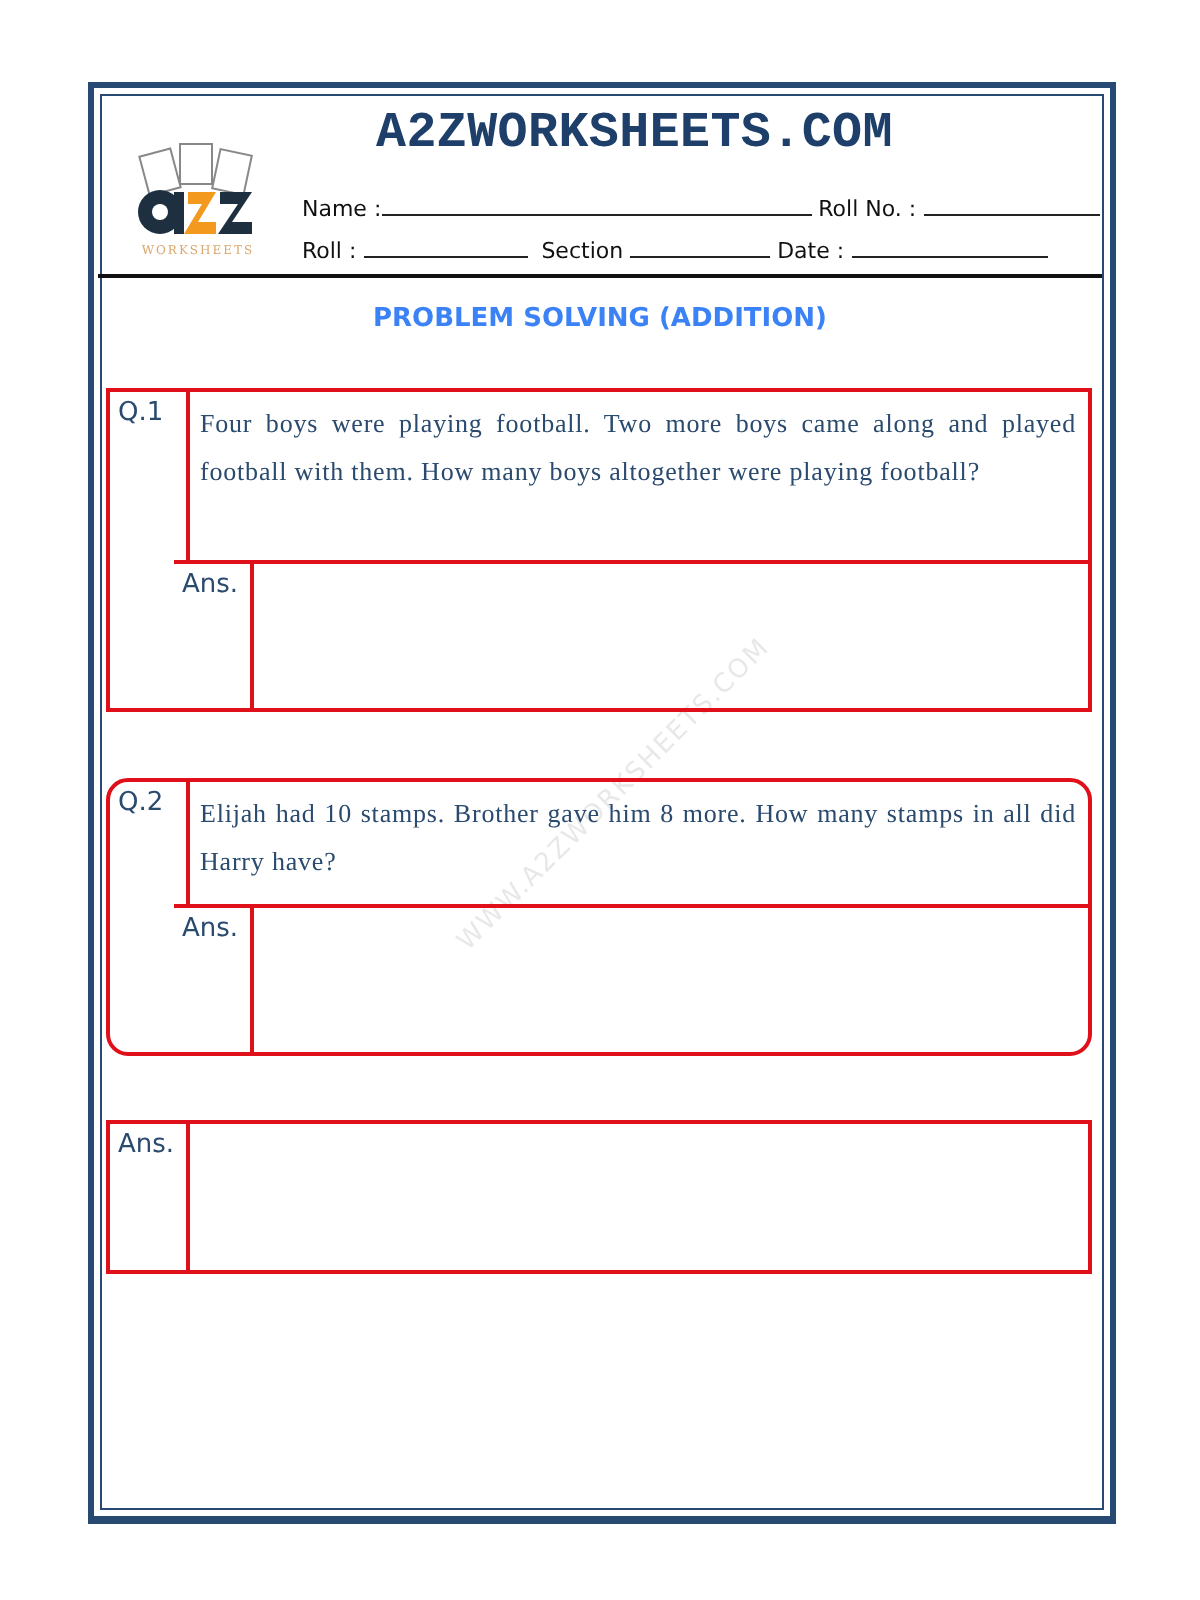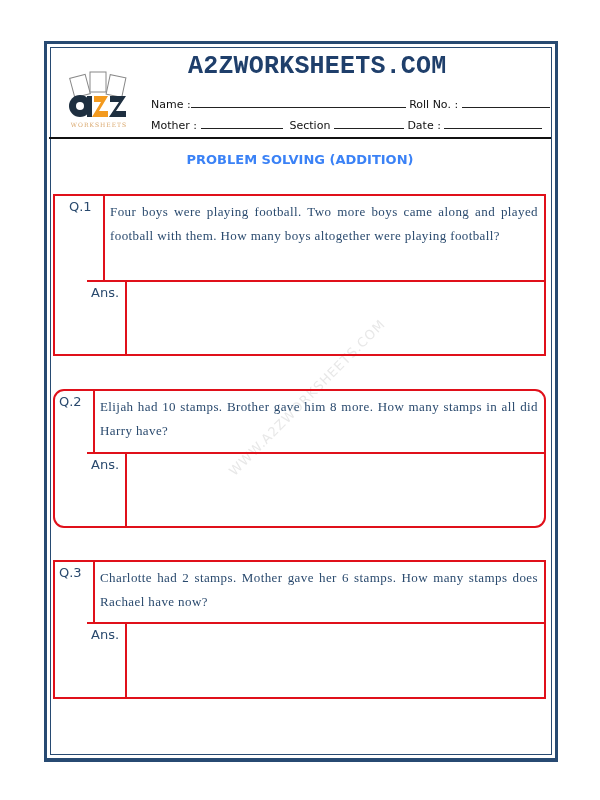--- a/index.html
+++ b/index.html
@@ -41,36 +41,36 @@
 </div>
 
 <div class="site">A2ZWORKSHEETS.COM</div>
 
 <div class="row" style="left:151px;top:97px;">
   <span>Name :</span><span class="line" style="width:215px;"></span>
   <span>Roll No. :</span>
   <span class="line" style="width:88px;"></span>
 </div>
 <div class="row" style="left:151px;top:118px;">
-  <span>Mother :</span>
+  <span>Roll :</span>
   <span class="line" style="width:82px;"></span>
   &nbsp;<span>Section</span>
   <span class="line" style="width:70px;"></span>
   <span>Date :</span>
   <span class="line" style="width:98px;"></span>
 </div>
 
 <div class="hdiv"></div>
 
 <div class="title">PROBLEM SOLVING (ADDITION)</div>
 
 <div class="wm">WWW.A2ZWORKSHEETS.COM</div>
 
 <div class="qbox" style="top:194px;">
-  <div class="qrow" style="height:84px;padding-left:10px;">
+  <div class="qrow" style="height:84px;">
     <div class="lab">Q.1</div>
     <div class="txt">Four boys were playing football. Two more boys came along and played football with them. How many boys altogether were playing football?</div>
   </div>
   <div class="qrow" style="height:72px;">
     <div class="lab">Ans.</div>
     <div class="txt"></div>
   </div>
 </div>
 
 <div class="qbox" style="top:389px;border-radius:11px;">
@@ -78,21 +78,17 @@
     <div class="lab">Q.2</div>
     <div class="txt">Elijah had 10 stamps. Brother gave him 8 more. How many stamps in all did Harry have?</div>
   </div>
   <div class="qrow" style="height:72px;">
     <div class="lab">Ans.</div>
     <div class="txt"></div>
   </div>
 </div>
 
 <div class="qbox" style="top:560px;">
-  <div class="qrow" style="height:60px;">
-    <div class="lab">Q.3</div>
-    <div class="txt">Charlotte had 2 stamps. Mother gave her 6 stamps. How many stamps does Rachael have now?</div>
-  </div>
   <div class="qrow" style="height:73px;">
     <div class="lab">Ans.</div>
     <div class="txt"></div>
   </div>
 </div>
 
 </body></html>

